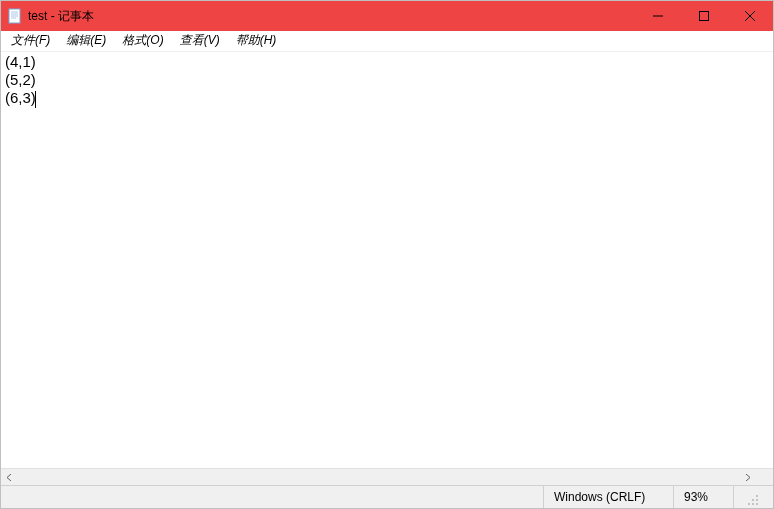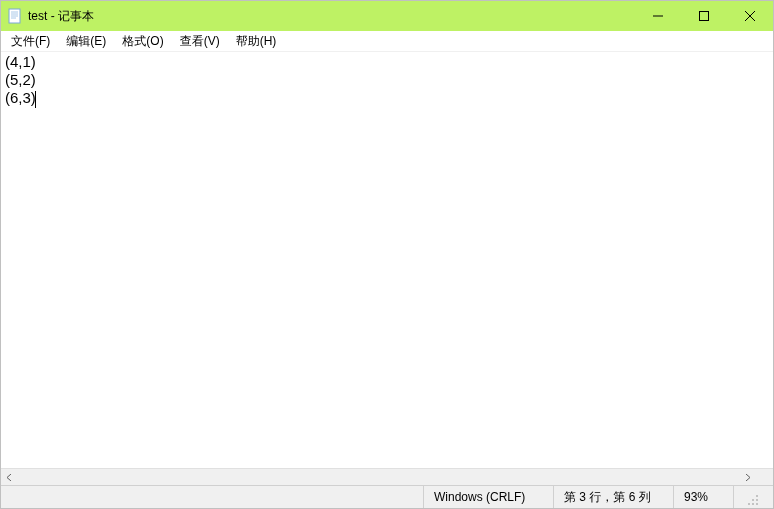--- a/index.html
+++ b/index.html
@@ -12,21 +12,21 @@
       width: 774px;
       height: 509px;
       background: #fff;
       border: 1px solid #c0c0c0;
       display: flex;
       flex-direction: column;
       overflow: hidden;
     }
     .titlebar {
       height: 30px;
-      background: #bef264;
+      background: #ef4444;
       display: flex;
       align-items: center;
       padding-left: 6px;
       font-size: 12px;
       color: #000;
     }
     .titlebar-icon {
       width: 16px;
       height: 16px;
       margin-right: 5px;
@@ -46,24 +46,25 @@
       height: 100%;
       display: flex;
       align-items: center;
       justify-content: center;
       font-size: 10px;
       font-family: "Segoe MDL2 Assets", sans-serif;
     }
     .menubar {
       height: 21px;
       display: flex;
-      align-items: center;
+      align-items: flex-end;
       padding-left: 2px;
       font-size: 12px;
       border-bottom: 1px solid #f0f0f0;
+      font-style: italic;
     }
     .menu-item {
       padding: 2px 8px;
       cursor: default;
     }
     .editor {
       flex: 1;
       padding: 2px 4px;
       font-family: Consolas, "Courier New", monospace;
       font-size: 15px;
@@ -195,21 +196,20 @@
     <svg width="7" height="7" viewBox="0 0 7 7">
         <path d="M2 0 L6 3.5 L2 7" fill="none" stroke="#606060" stroke-width="1"></path>
       </svg>
   </div>
   <div class="scroll-corner"></div>
 </div>
 
 <div class="statusbar">
   <div class="status-spacer"></div>
   <div class="status-cell encoding">Windows (CRLF)</div>
-  <div class="status-cell position">第 3 行，第 6 列</div>
   <div class="status-cell zoom">93%</div>
   <div class="status-cell last">
     <div class="resize-grip">
       <svg width="12" height="12" viewBox="0 0 12 12">
         <circle cx="10" cy="2" r="0.8" fill="#888"></circle>
         <circle cx="6" cy="6" r="0.8" fill="#888"></circle>
         <circle cx="10" cy="6" r="0.8" fill="#888"></circle>
         <circle cx="2" cy="10" r="0.8" fill="#888"></circle>
         <circle cx="6" cy="10" r="0.8" fill="#888"></circle>
         <circle cx="10" cy="10" r="0.8" fill="#888"></circle>

